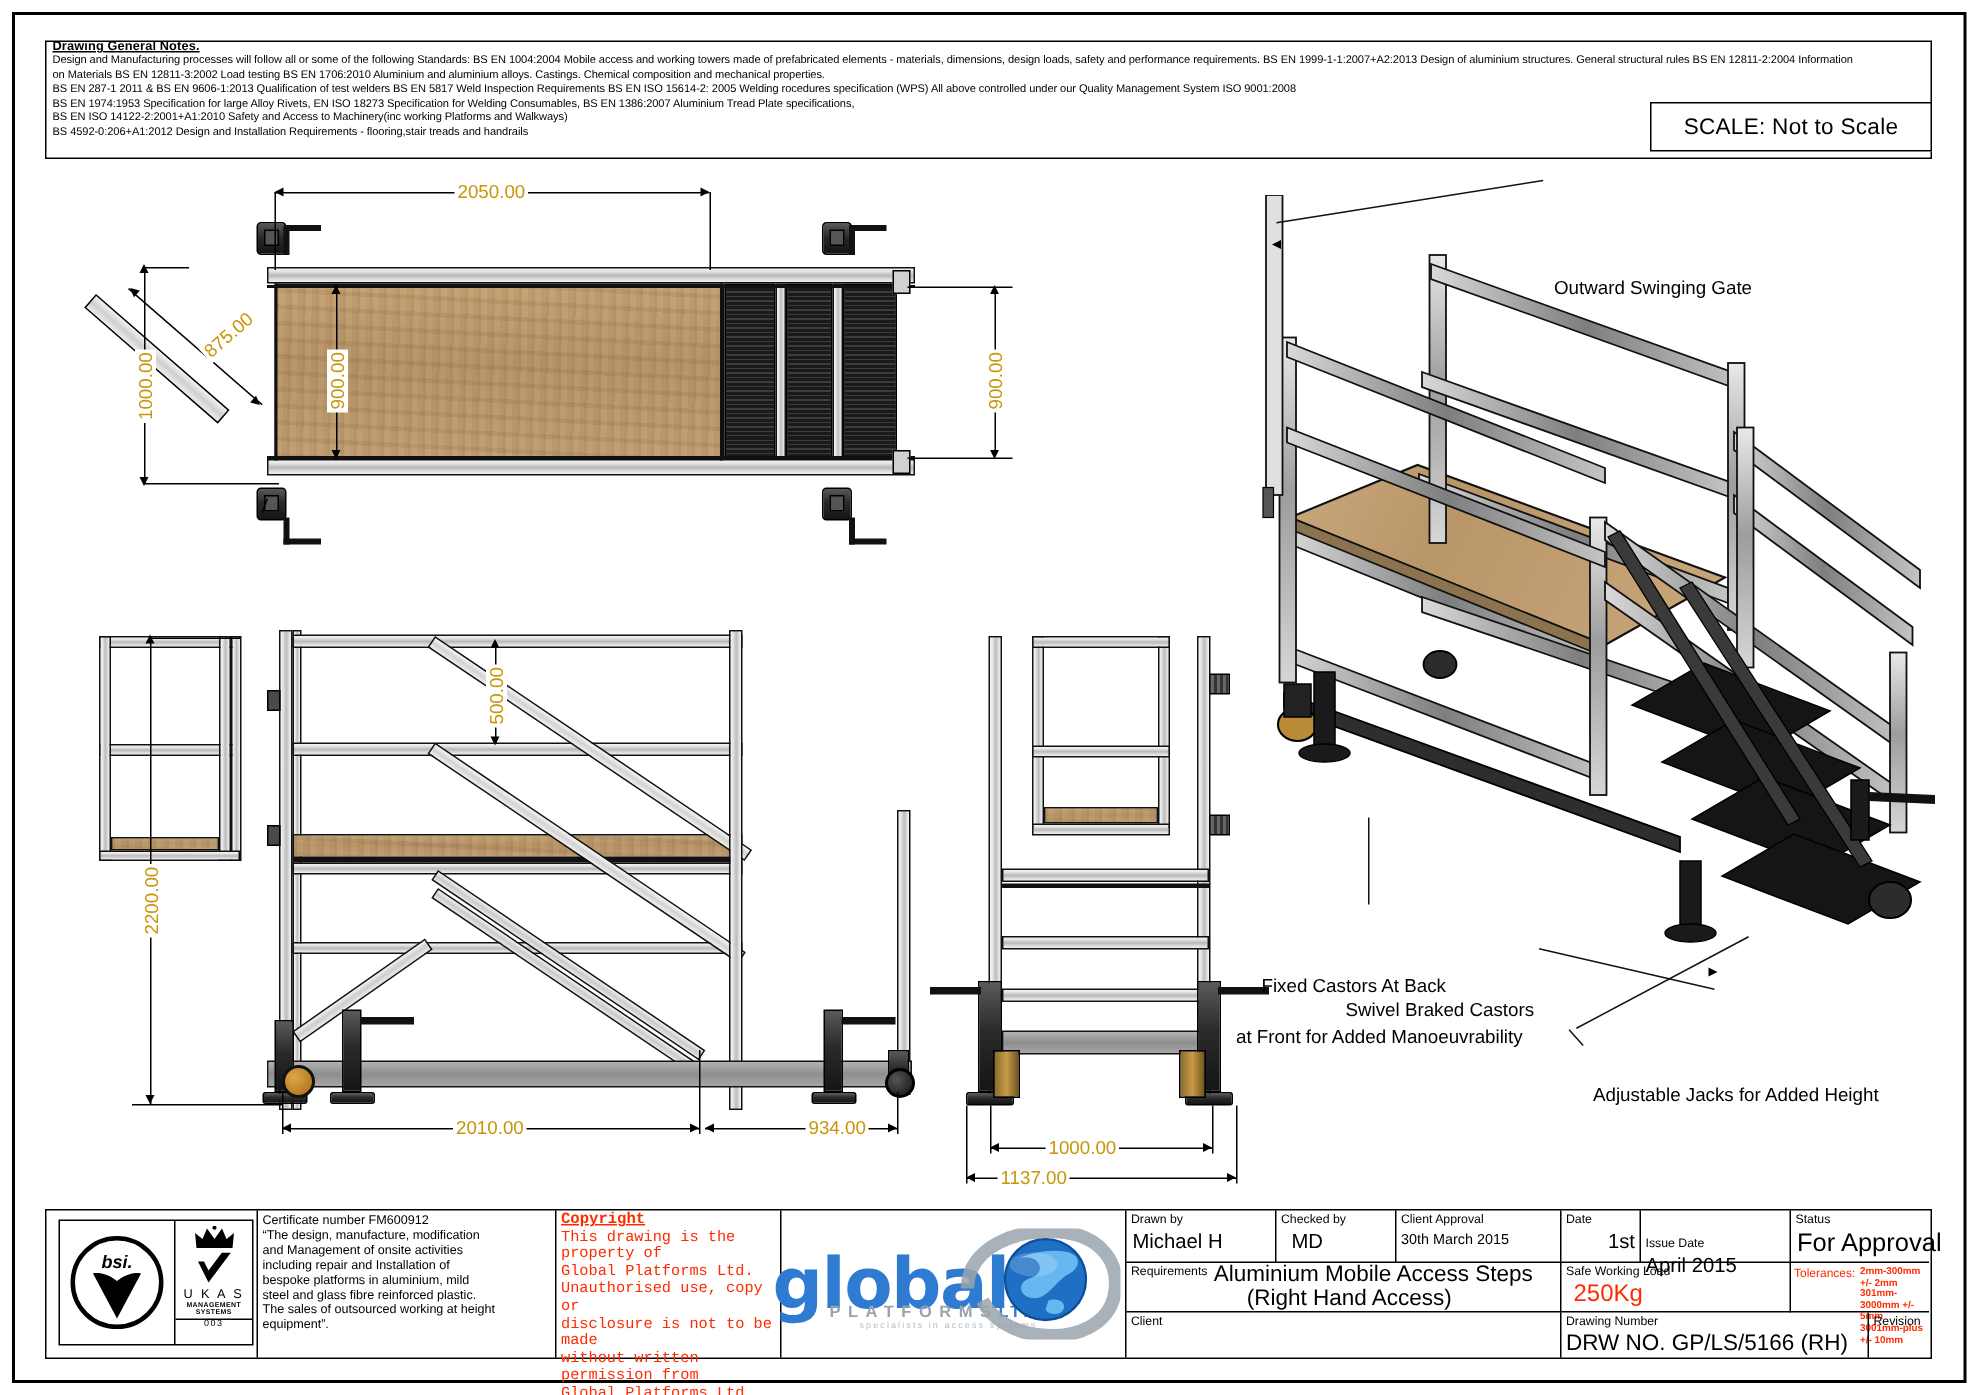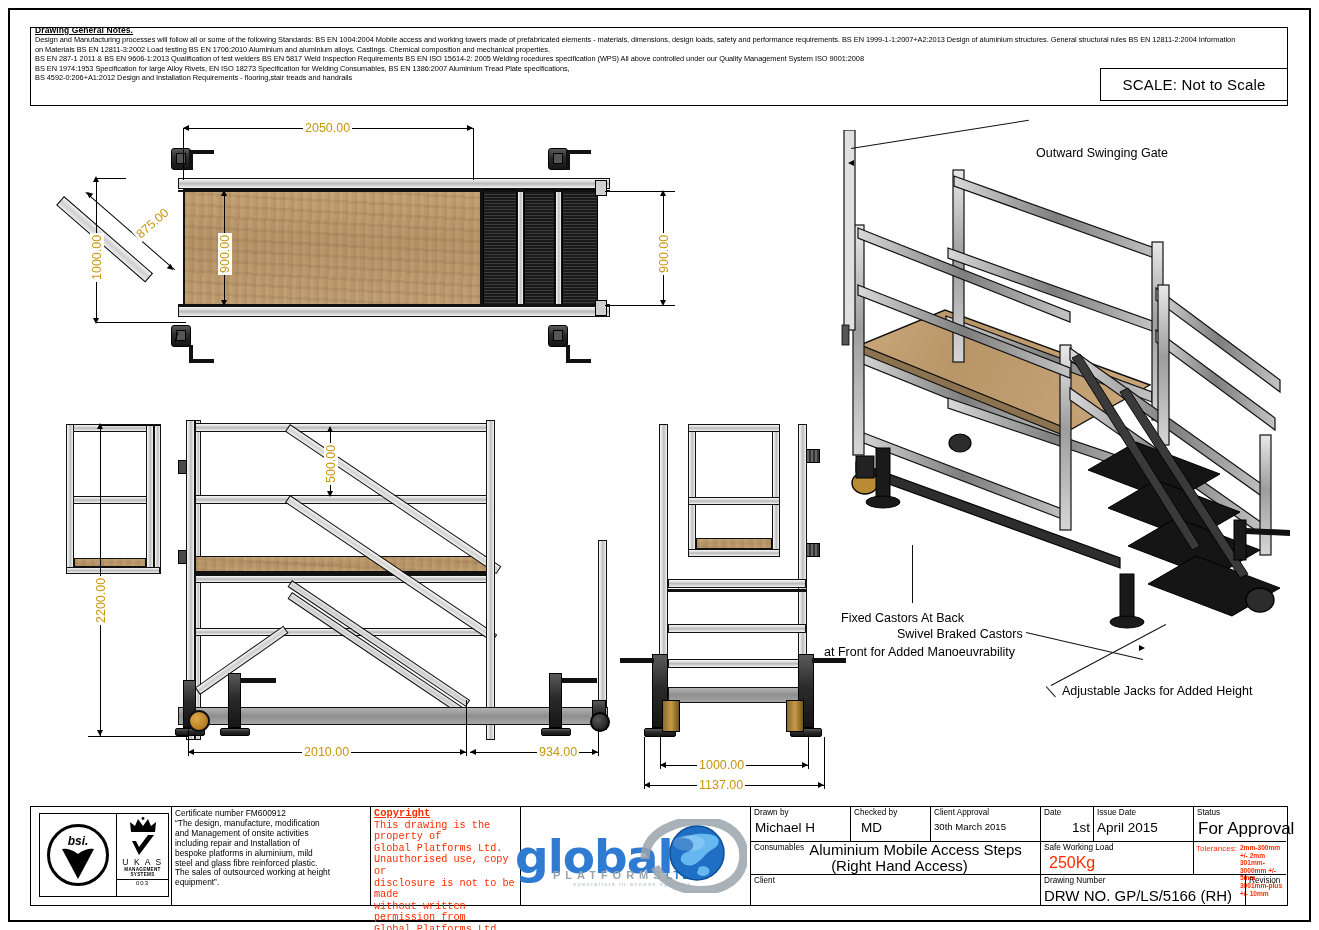--- a/index.html
+++ b/index.html
@@ -45,21 +45,21 @@
   
   .dim{
     position:absolute; color:#C8960C; font-size:12.5px; font-weight:500;
     font-family:"Liberation Sans", sans-serif; white-space:nowrap;
     background:#fff; padding:0 2px;
   }
   .dim.rot90{ transform:rotate(-90deg); transform-origin:left top; }
   .dim.rot45{ transform:rotate(-41deg); transform-origin:left top; }
 
   .callout{
-    position:absolute; color:#000; font-size:12.5px; white-space:nowrap;
+    position:absolute; color:#000; font-size:12.5px; white-space:nowrap;margin-top:39px;
   }
 
   
   .ln{ position:absolute; background:#000; }
   .hl{ height:1px; }
   .vl{ width:1px; }
 
   
   .ah{ position:absolute; width:0;height:0; border-style:solid; }
   .ah-l{ border-width:3px 6px 3px 0; border-color:transparent #000 transparent transparent; }
@@ -137,20 +137,21 @@
 <div id="sheet">
 
   <div class="sheet-border"></div>
 
   <div class="notes-block">
     <div class="notes-title">Drawing General Notes.</div>
     <div class="notes-line">Design and Manufacturing processes will follow all or some of the following Standards: BS EN 1004:2004 Mobile access and working towers made of prefabricated elements - materials, dimensions, design loads, safety and performance requirements. BS EN 1999-1-1:2007+A2:2013 Design of aluminium structures. General structural rules BS EN 12811-2:2004 Information</div>
     <div class="notes-line">on Materials BS EN 12811-3:2002 Load testing BS EN 1706:2010 Aluminium and aluminium alloys. Castings. Chemical composition and mechanical properties.</div>
     <div class="notes-line">BS EN 287-1 2011 &amp; BS EN 9606-1:2013 Qualification of test welders BS EN 5817 Weld Inspection Requirements BS EN ISO 15614-2: 2005 Welding rocedures specification (WPS) All above controlled under our Quality Management System ISO 9001:2008</div>
     <div class="notes-line">BS EN 1974:1953 Specification for large Alloy Rivets, EN ISO 18273 Specification for Welding Consumables, BS EN 1386:2007 Aluminium Tread Plate specifications,</div>
+    <div class="notes-line">BS EN ISO 14122-2:2001+A1:2010 Safety and Access to Machinery(inc working Platforms and Walkways)</div>
     <div class="notes-line">BS 4592-0:206+A1:2012 Design and Installation Requirements - flooring,stair treads and handrails</div>
   </div>
 
   <div class="scale-box">
     <span>SCALE: Not to Scale</span>
   </div>
 
   <div>
 
     <div class="wood" style="position:absolute;left:183px;top:189px;width:300px;height:117px;"></div>
@@ -349,21 +350,21 @@
     <div class="ah ah-r" style="left:802px;top:762px;"></div>
     <div class="ln vl" style="left:660px;top:737px;height:32px;background:#000;"></div>
     <div class="ln vl" style="left:808px;top:737px;height:32px;background:#000;"></div>
     <div class="dim" style="left:697px;top:758px;">1000.00</div>
 
     <div class="ln hl" style="left:644px;top:785px;width:180px;background:#000;"></div>
     <div class="ah ah-l" style="left:644px;top:782px;"></div>
     <div class="ah ah-r" style="left:818px;top:782px;"></div>
     <div class="ln vl" style="left:644px;top:737px;height:52px;background:#000;"></div>
     <div class="ln vl" style="left:824px;top:737px;height:52px;background:#000;"></div>
-    <div class="dim" style="left:697px;top:778px;">1137.00</div>
+    <div class="dim" style="left:665px;top:778px;">1137.00</div>
   </div>
 
   <div>
     <svg width="500" height="500" viewBox="0 0 500 500" style="position:absolute;left:820px;top:130px;">
       <defs>
         <linearGradient id="alug" x1="0" y1="0" x2="0" y2="1">
           <stop offset="0%" stop-color="#e9e9e9"></stop>
             <stop offset="45%" stop-color="#9d9d9d"></stop>
           <stop offset="100%" stop-color="#d6d6d6"></stop>
         </linearGradient>
@@ -529,31 +530,31 @@
     </div>
     <div class="tbcell" style="left:900px;top:0;width:110px;height:35px;">
       <div class="lbl" style="padding:1px 3px;">Client Approval</div>
       <div style="font-size:9.6px;padding:2px 3px;">30th March 2015</div>
     </div>
     <div class="tbcell" style="left:1010px;top:0;width:53px;height:35px;">
       <div class="lbl" style="padding:1px 3px;">Date</div>
       <div class="val" style="padding:1px 3px;text-align:right;">1st</div>
     </div>
     <div class="tbcell" style="left:1063px;top:0;width:100px;height:35px;">
-      <div class="lbl" style="padding:1px 3px;">Issue Date</div>
+      <div class="lbl" style="padding:1px 3px;margin-top:16px;">Issue Date</div>
       <div class="val" style="padding:1px 3px;">April 2015</div>
     </div>
     <div class="tbcell" style="left:1163px;top:0;width:92px;height:35px;border-right:none;">
       <div class="lbl" style="padding:1px 3px;">Status</div>
       <div style="font-size:17px;padding:0 4px;white-space:nowrap;">For Approval</div>
     </div>
 
     <div class="tbcell" style="left:720px;top:35px;width:290px;height:33px;">
       <div style="position:relative;">
-        <span class="lbl" style="position:absolute;left:3px;top:1px;">Consumables</span>
+        <span class="lbl" style="position:absolute;left:3px;top:1px;">Requirements</span>
         <div style="font-size:15px;text-align:center;padding-left:40px;padding-top:0px;line-height:16px;white-space:nowrap;">Aluminium Mobile Access Steps</div>
         <div style="font-size:15px;text-align:center;padding-left:8px;line-height:16px;white-space:nowrap;">(Right Hand Access)</div>
       </div>
     </div>
     <div class="tbcell" style="left:1010px;top:35px;width:153px;height:33px;">
       <div class="lbl" style="padding:1px 3px;">Safe Working Load</div>
       <div class="red" style="font-size:16px;padding:0 8px;">250Kg</div>
     </div>
     <div class="tbcell" style="left:1163px;top:35px;width:92px;height:33px;border-right:none;">
       <div style="display:flex;gap:3px;padding:2px 2px;">

